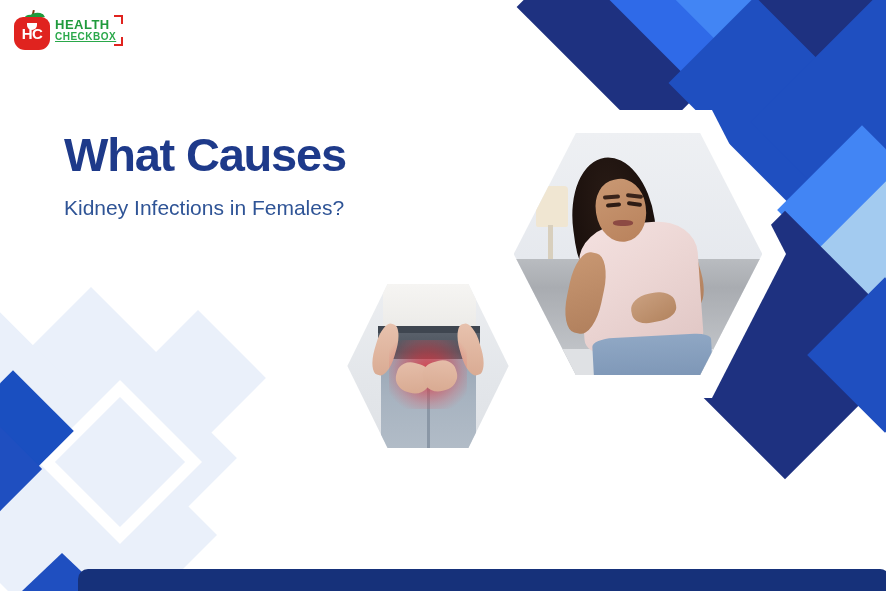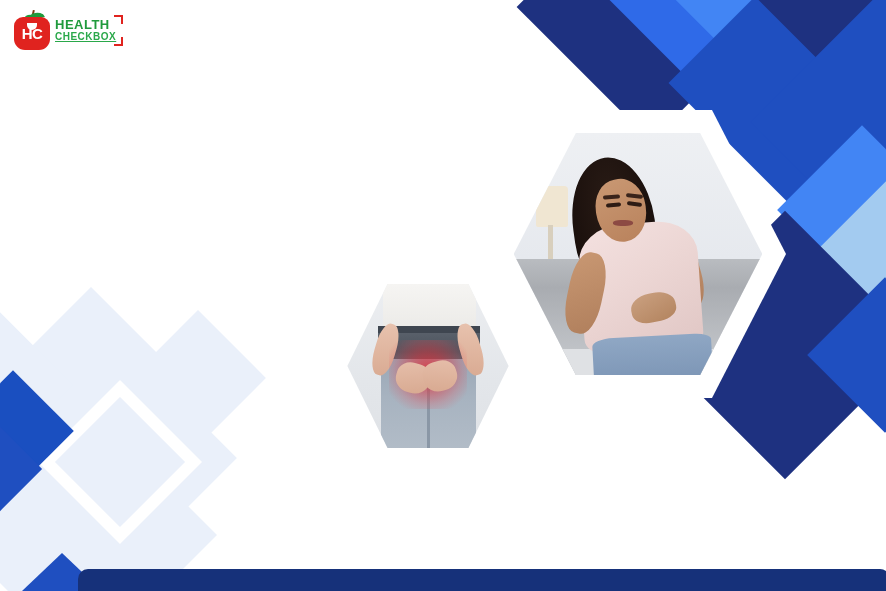--- a/index.html
+++ b/index.html
@@ -246,20 +246,24 @@
       <div class="hc-text">HC</div>
     </div>
     <div class="logo-words">
       <div class="brk brk-tr"></div>
       <div class="brk brk-br"></div>
       <div class="logo-word-1">HEALTH</div>
       <div class="logo-word-2">CHECKBOX</div>
     </div>
   </div>
 
+  <div class="headline-block">
+    <div class="headline">What Causes</div>
+    <div class="subhead">Kidney Infections in Females?</div>
+  </div>
 
   <div class="hex-wrap" style="left:490px; top:110px; width:296px; height:288px;">
     <div class="hex-outer">
       <div class="hex-inner">
         <div class="photo">
           <div class="ph-wall"></div>
           <div class="ph-lamp"></div>
           <div class="ph-lamp-stem"></div>
           <div class="ph-couch">
             <div class="ph-couch-seat"></div>

